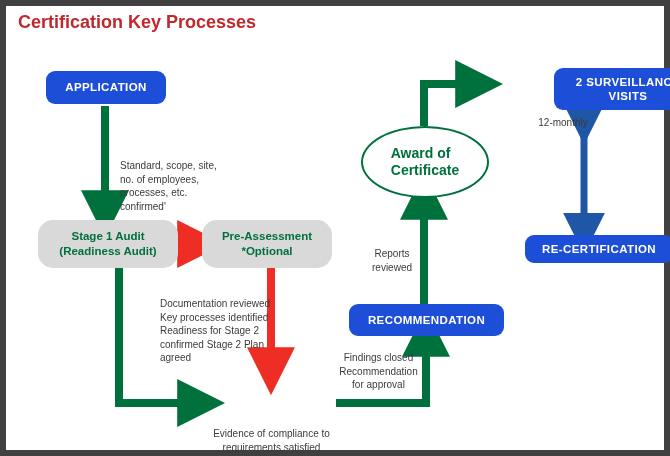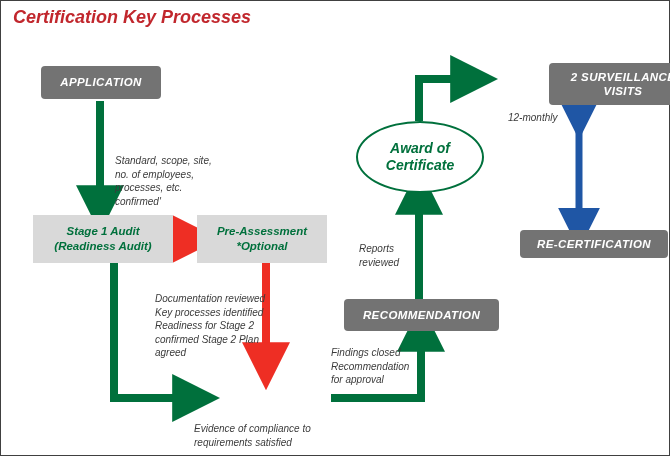--- a/index.html
+++ b/index.html
@@ -10,89 +10,88 @@
     width: 670px;
     height: 456px;
     background: #ffffff;
     font-family: "Liberation Sans", sans-serif;
     overflow: hidden;
   }
   #canvas {
     position: relative;
     width: 670px;
     height: 456px;
-    border: 1px solid #404040;
+    border: 6px solid #404040;
     box-sizing: border-box;
     background: #ffffff;
-    font-style: italic;
   }
   .title {
     position: absolute;
     left: 12px;
     top: 6px;
     font-size: 18px;
     font-weight: bold;
     color: #c1272d;
     letter-spacing: 0px;
   }
   
   .pill {
     position: absolute;
-    background: #737373;
+    background: #1d4ed8;
     color: #ffffff;
     font-weight: bold;
     font-size: 11.5px;
     text-align: center;
-    border-radius: 4px;
+    border-radius: 9px;
     display: flex;
     align-items: center;
     justify-content: center;
     letter-spacing: 0.4px;
     box-sizing: border-box;
     line-height: 1.25;
   }
   
   .greybox {
     position: absolute;
     background: #d9d9d9;
     color: #00703c;
     font-weight: bold;
     font-size: 11.5px;
     text-align: center;
     display: flex;
     align-items: center;
     justify-content: center;
     box-sizing: border-box;
     line-height: 1.3;
+    border-radius: 15px;
   }
   
   .oval {
     position: absolute;
     background: #ffffff;
     border: 2px solid #00703c;
     border-radius: 50%;
     color: #00703c;
     font-weight: bold;
     font-size: 14px;
-    text-align: center;
     display: flex;
     align-items: center;
     justify-content: center;
     line-height: 1.25;
     box-sizing: border-box;
   }
   
   .note {
     position: absolute;
     font-size: 10px;
     color: #3b3b3b;
     line-height: 1.35;
     white-space: pre-line;
   }
-  .note.center { text-align: left; }
+  .note.center { text-align: center; }
   svg.arrows {
     position: absolute;
     left: 0;
     top: 0;
     width: 670px;
     height: 456px;
     pointer-events: none;
   }
 </style>
 </head>

